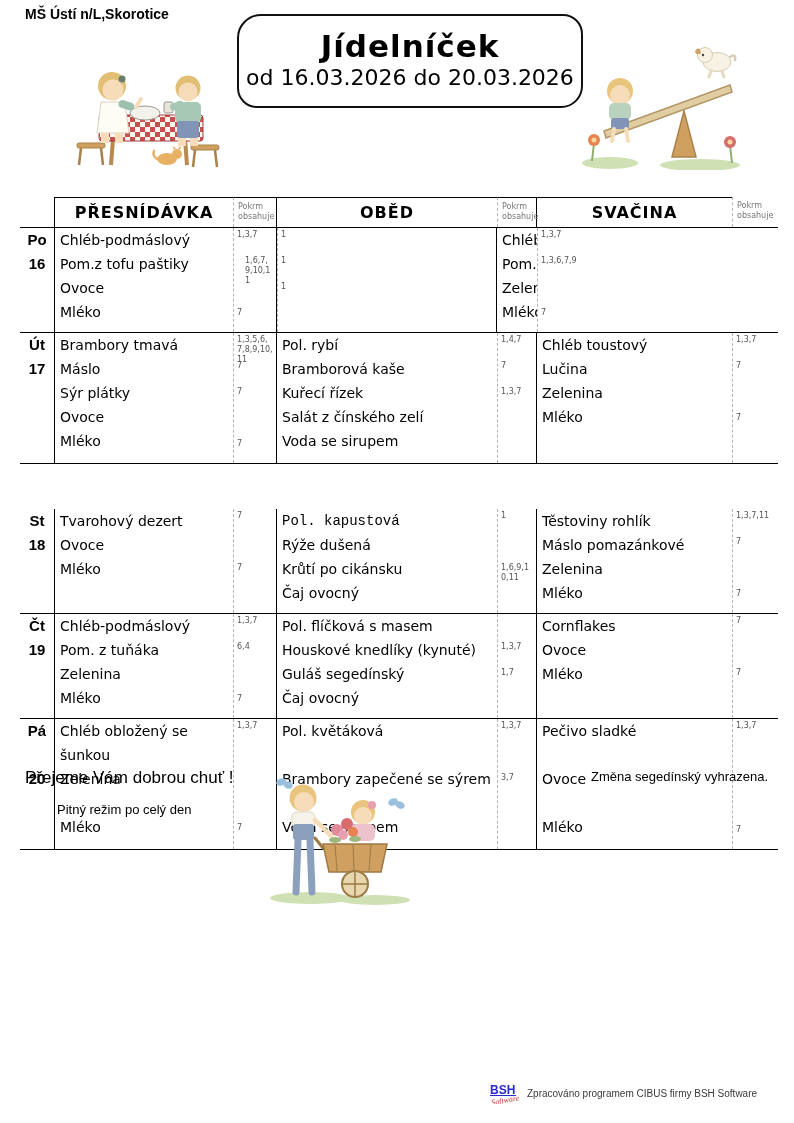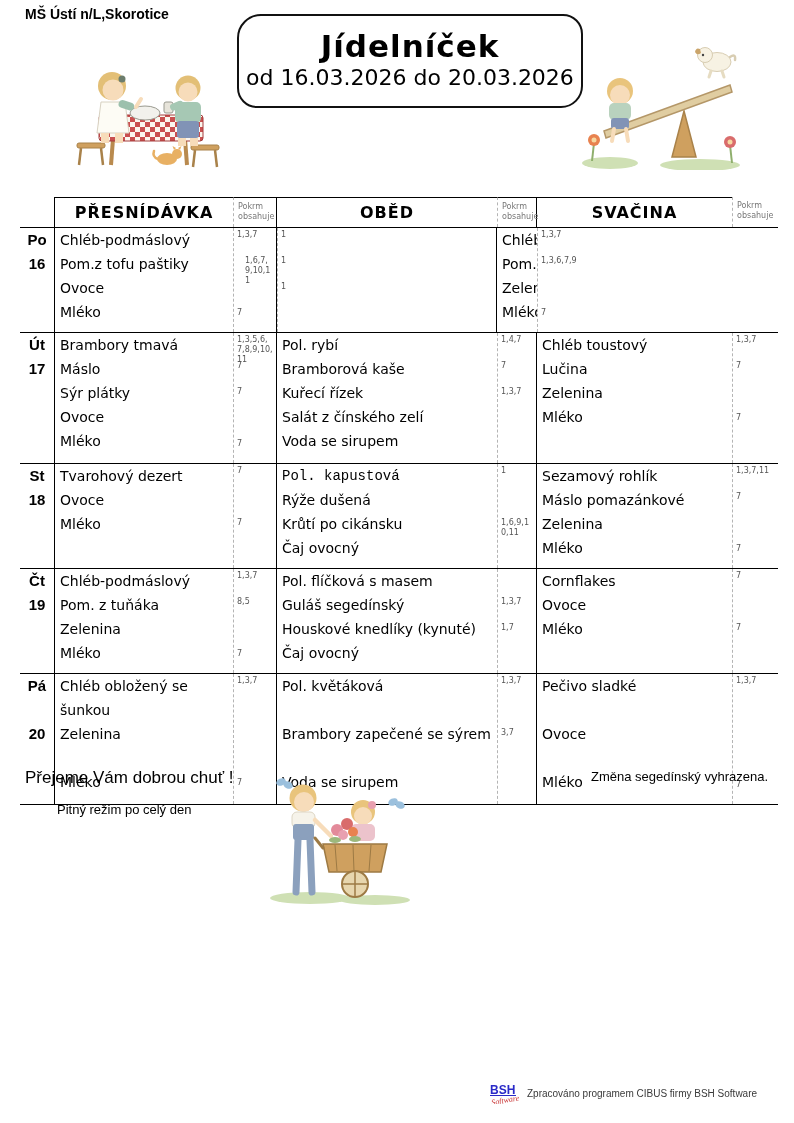--- a/index.html
+++ b/index.html
@@ -236,21 +236,21 @@
           <div class="item" style="height: 24px;">Zelenina</div>
           <div class="item" style="height: 24px;">Mléko</div>
         </div>
         <div class="cell c-allerg c-a3">
           <div class="a-item" style="height: 24px;">1,3,7</div>
           <div class="a-item" style="height: 24px;">7</div>
           <div class="a-item" style="height: 24px;"></div>
           <div class="a-item" style="height: 24px;">7</div>
         </div>
       </div>
-      <div class="trow" style="min-height: 100px;">
+      <div class="trow" style="min-height: 100px; margin-top: 45px;">
         <div class="cell c-day">
           <div class="day-abbr">St</div>
           <div class="day-num">18</div>
         </div>
         <div class="cell c-food">
           <div class="item" style="height: 24px;">Tvarohový dezert</div>
           <div class="item" style="height: 24px;">Ovoce</div>
           <div class="item" style="height: 24px;">Mléko</div>
         </div>
         <div class="cell c-allerg c-a1">
@@ -264,21 +264,21 @@
           <div class="item" style="height: 24px;">Krůtí po cikánsku</div>
           <div class="item" style="height: 24px;">Čaj ovocný</div>
         </div>
         <div class="cell c-allerg c-a2">
           <div class="a-item" style="height: 24px;">1</div>
           <div class="a-item" style="height: 24px;"></div>
           <div class="a-item" style="height: 24px;">1,6,9,10,11</div>
           <div class="a-item" style="height: 24px;"></div>
         </div>
         <div class="cell c-food">
-          <div class="item" style="height: 24px;">Sezamový rohlík</div>
+          <div class="item" style="height: 24px;">Těstoviny rohlík</div>
           <div class="item" style="height: 24px;">Máslo pomazánkové</div>
           <div class="item" style="height: 24px;">Zelenina</div>
           <div class="item" style="height: 24px;">Mléko</div>
         </div>
         <div class="cell c-allerg c-a3">
           <div class="a-item" style="height: 24px;">1,3,7,11</div>
           <div class="a-item" style="height: 24px;">7</div>
           <div class="a-item" style="height: 24px;"></div>
           <div class="a-item" style="height: 24px;">7</div>
         </div>
@@ -289,28 +289,28 @@
           <div class="day-num">19</div>
         </div>
         <div class="cell c-food">
           <div class="item" style="height: 24px;">Chléb-podmáslový</div>
           <div class="item" style="height: 24px;">Pom. z tuňáka</div>
           <div class="item" style="height: 24px;">Zelenina</div>
           <div class="item" style="height: 24px;">Mléko</div>
         </div>
         <div class="cell c-allerg c-a1">
           <div class="a-item" style="height: 24px;">1,3,7</div>
-          <div class="a-item" style="height: 24px;">8,5</div>
+          <div class="a-item" style="height: 24px;">6,4</div>
           <div class="a-item" style="height: 24px;"></div>
           <div class="a-item" style="height: 24px;">7</div>
         </div>
         <div class="cell c-food">
           <div class="item" style="height: 24px;">Pol. flíčková s masem</div>
+          <div class="item" style="height: 24px;">Houskové knedlíky (kynuté)</div>
           <div class="item" style="height: 24px;">Guláš segedínský</div>
-          <div class="item" style="height: 24px;">Houskové knedlíky (kynuté)</div>
           <div class="item" style="height: 24px;">Čaj ovocný</div>
         </div>
         <div class="cell c-allerg c-a2">
           <div class="a-item" style="height: 24px;"></div>
           <div class="a-item" style="height: 24px;">1,3,7</div>
           <div class="a-item" style="height: 24px;">1,7</div>
           <div class="a-item" style="height: 24px;"></div>
         </div>
         <div class="cell c-food">
           <div class="item" style="height: 24px;">Cornflakes</div>

